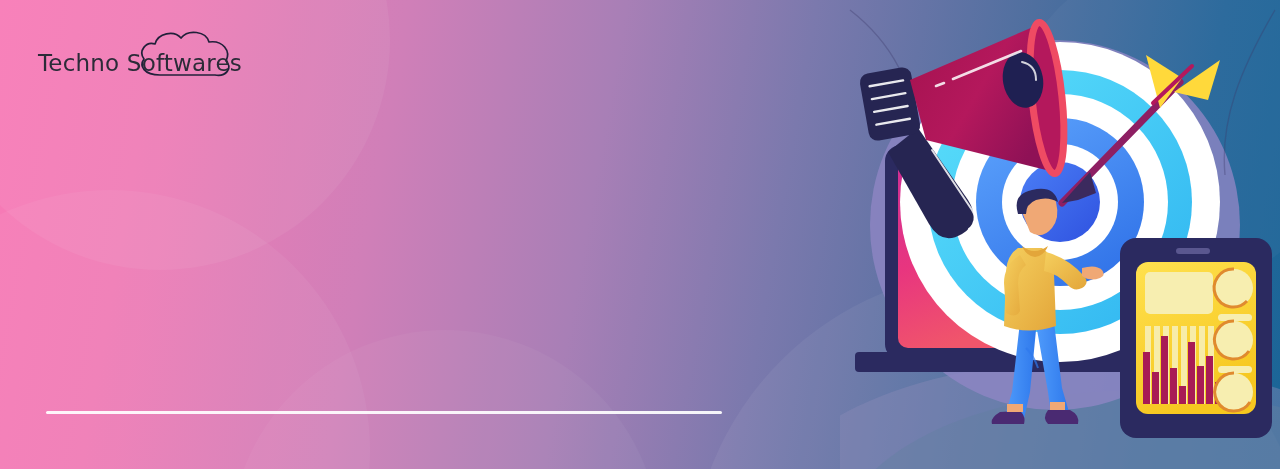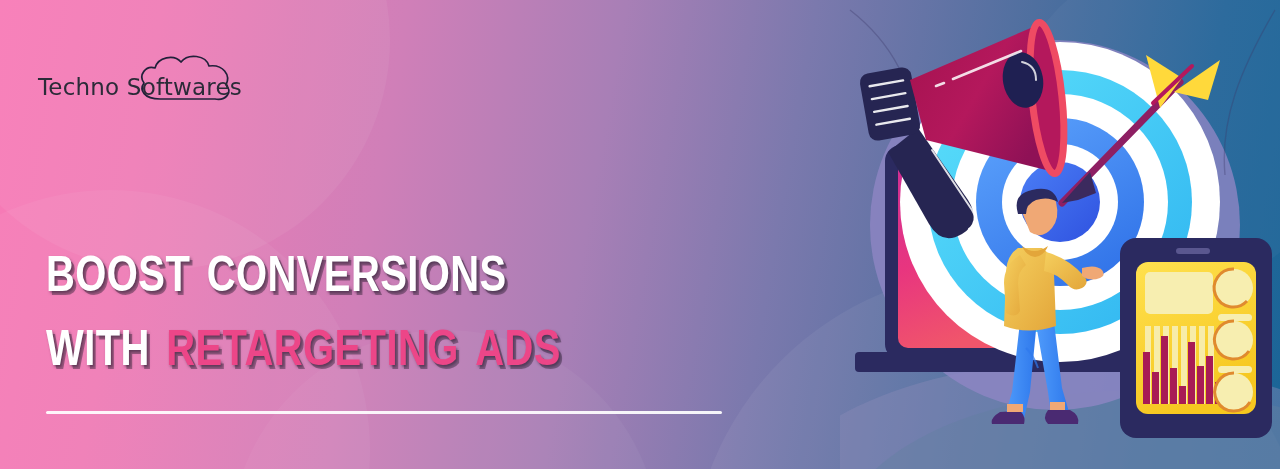--- a/index.html
+++ b/index.html
@@ -42,21 +42,21 @@
     left: 690px; top: 270px; width: 620px; height: 620px;
     background: rgba(255,255,255,0.055);
   }
   .blob-far {
     left: 1010px; top: -40px; width: 330px; height: 330px;
     background: rgba(255,255,255,0.03);
   }
 
   
   #logo {
-    position: absolute; left: 38px; top: 52px;
+    position: absolute; left: 38px; top: 28px;
     width: 200px; height: 62px;
   }
   #logo .cloud-svg { position: absolute; left: 92px; top: 0px; }
   #logo .logo-text {
     position: absolute; left: 0px; top: 22px;
     font-size: 23px;
     letter-spacing: 0.2px;
     color: #2b2b38;
     font-family: "DejaVu Sans", sans-serif;
     white-space: nowrap;
@@ -115,24 +115,20 @@
   <div class="blob blob-far"></div>
 
   <div id="logo">
     <svg class="cloud-svg" width="104" height="56" viewBox="0 0 104 56">
       <path d="M30 47 C14 47 9 38 14 31 C8 23 16 13 25 16 C28 5 44 2 51 10
                C58 1 76 3 79 14 C93 12 101 23 96 33 C103 40 96 49 85 47 Z" fill="none" stroke="#21203a" stroke-width="1.7" stroke-linejoin="round"></path>
     </svg>
     <div class="logo-text">Techno Softwares</div>
   </div>
 
-  <div id="headline">
-    <div class="hl-line hl-line-1">Boost Conversions</div>
-    <div class="hl-line hl-line-2"><span class="hl-white">with </span><span class="hl-pink">Retargeting Ads</span></div>
-  </div>
 
   <div id="divider"></div>
 
   <div id="illustration">
     <svg width="440" height="469" viewBox="0 0 440 469">
       <defs>
         <linearGradient id="gLapL" x1="0" y1="0" x2="0.3" y2="1">
           <stop offset="0%" stop-color="#cf2e97"></stop>
           <stop offset="55%" stop-color="#e8357f"></stop>
           <stop offset="100%" stop-color="#f0556b"></stop>

